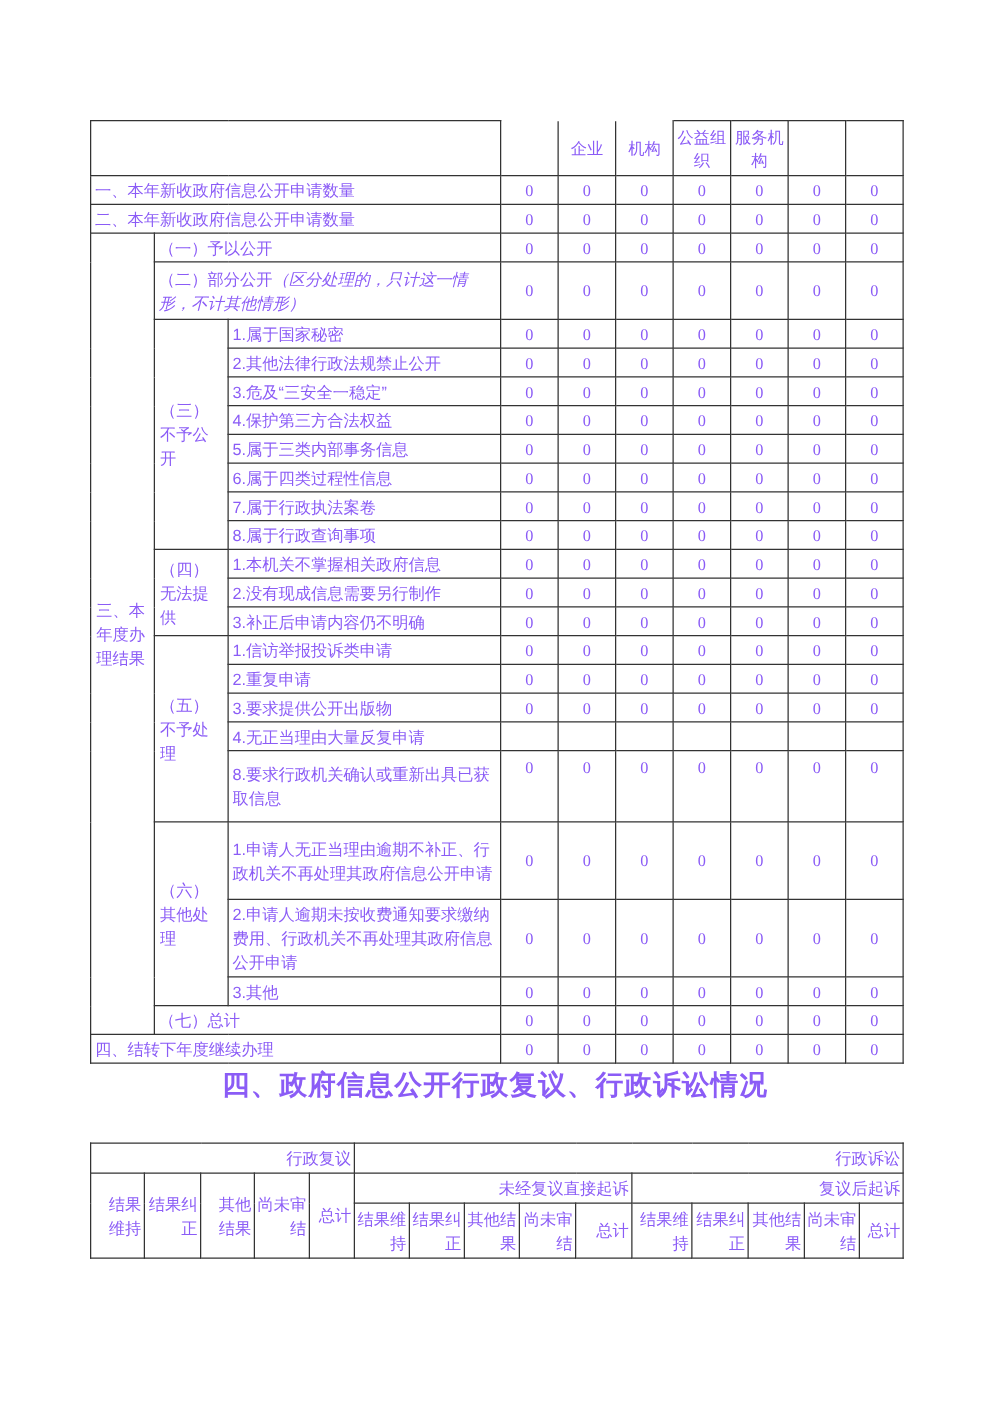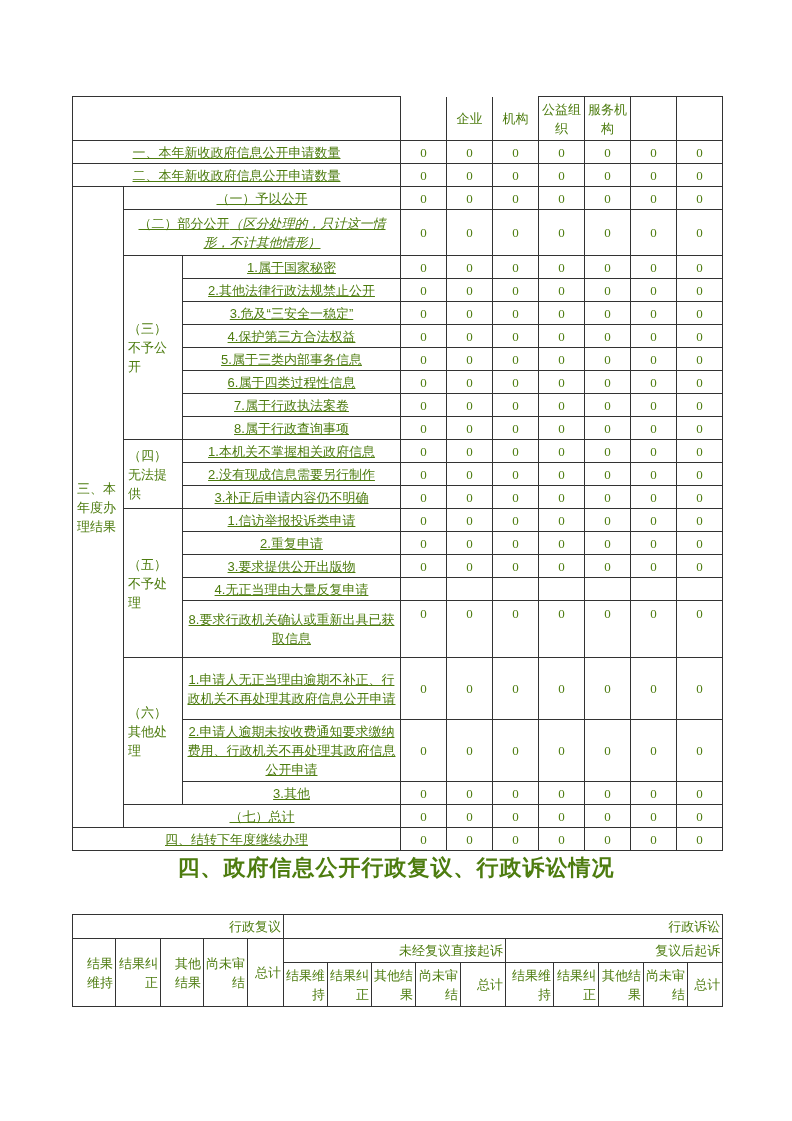--- a/index.html
+++ b/index.html
@@ -1,23 +1,23 @@
 <!DOCTYPE html>
 <html><head>
 <meta charset="utf-8">
 <style>
   html,body{margin:0;padding:0;background:#fff;}
   .page{position:relative;width:792px;height:1121px;background:#ffffff;overflow:hidden;
-        font-family:"Liberation Sans","DejaVu Sans",sans-serif;color:#4d7c0f;}
+        font-family:"Liberation Sans","DejaVu Sans",sans-serif;color:#8b5cf6;}
   table{border-collapse:collapse;table-layout:fixed;}
   #t1{position:absolute;left:72px;top:96px;width:650px;}
   #t2{position:absolute;left:72px;top:914px;width:650px;}
   td,th{border:1px solid #333;font-size:13px;line-height:19px;font-weight:normal;
         padding:1px 3px;vertical-align:middle;word-break:break-all;}
-  .lbl{text-align:center;text-decoration:underline;}
+  .lbl{text-align:left;}
   .glbl{text-align:left;padding:1px 4px;}
   .glbl2{text-align:left;padding:1px 4px;}
   .v{text-align:center;font-family:"Liberation Serif","DejaVu Serif",serif;padding:1px;}
   .hdr th{text-align:center;}
   .nt{border-top:none;}
   tr{height:23px;}
   tr.hdr{height:44px;}
   tr.h46{height:46px;}
   tr.h57{height:57px;}
   tr.h62{height:62px;}

